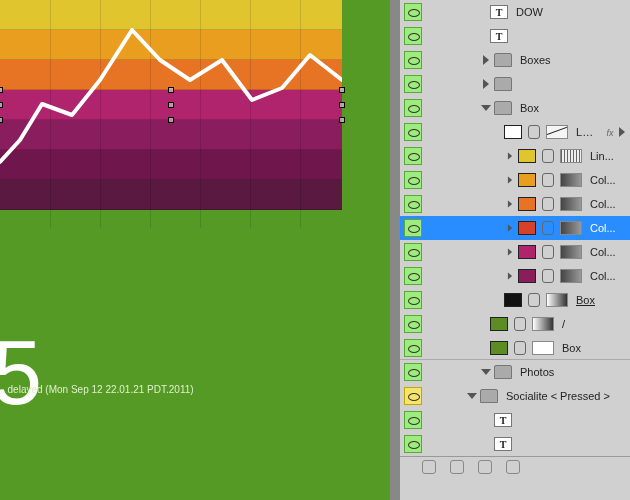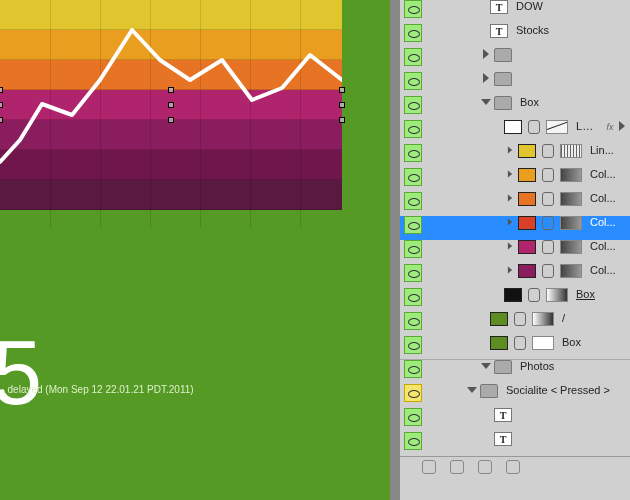--- a/index.html
+++ b/index.html
@@ -9,21 +9,21 @@
 .panel{width:230px;height:500px;background:#d0d0d0;overflow-y:auto;font-size:11px;color:#222}
 .chart{position:absolute;left:0;top:0;width:342px;height:228px}
 .band{position:absolute;left:0;width:342px;height:30px;border-bottom:1px solid rgba(0,0,0,.15)}
 .grid-v{position:absolute;top:0;height:228px;width:1px;background:rgba(0,0,0,.12)}
 .chart-line{position:absolute;left:0;top:0;width:342px;height:228px}
 .handle{position:absolute;width:6px;height:6px;border:1px solid #000;background:rgba(200,200,200,.7);margin-left:-3px;margin-top:-3px}
 .stats{position:absolute;left:0;bottom:60px;width:390px;color:#fff;display:flex}
 .big5{position:absolute;left:-8px;bottom:75px;font-size:90px;font-weight:200;color:#fff}
 .stat-table{margin-left:100px;display:grid;grid-template-columns:78px 52px 110px;row-gap:8px;font-size:13px;font-weight:300}
 .footer{position:absolute;left:2px;bottom:105px;font-size:10px;color:#dff0cc}
-.panel .row{display:flex;height:24px;padding:0 4px;gap:2px;cursor:default;white-space:nowrap}
+.panel .row{display:flex;align-items:center;height:24px;padding:0 4px;gap:2px;cursor:default;white-space:nowrap}
 .panel .row.sel{background:#2a8dff;color:#fff}
 .panel .row.bottom-divider{border-bottom:1px solid #aaa}
 .eye{width:18px;height:18px;background:#9eeb7e;border:1px solid #5aa837;flex-shrink:0;margin-right:4px;position:relative}
 .eye::after{content:"";position:absolute;left:3px;top:5px;width:10px;height:6px;border:1px solid #333;border-radius:50%}
 .eye.yellow{background:#f5e56a;border-color:#c4a800}
 .spacer{display:inline-block;height:1px;flex-shrink:0}
 .tw{width:12px;height:12px;display:inline-block;position:relative;flex-shrink:0}
 .tw.closed::before{content:"";position:absolute;left:3px;top:1px;border-left:6px solid #555;border-top:5px solid transparent;border-bottom:5px solid transparent}
 .tw.open::before{content:"";position:absolute;left:1px;top:3px;border-top:6px solid #555;border-left:5px solid transparent;border-right:5px solid transparent}
 .ficon{width:18px;height:14px;background:#aaa;border:1px solid #777;border-radius:2px 2px 0 0;flex-shrink:0;margin-right:4px}
@@ -92,27 +92,27 @@
       <div class="row">
         <div class="eye"></div>
         <span class="spacer" style="width: 60px;"></span>
         <div class="ticon"></div>
         <span class="label"><span class="lname">DOW</span></span>
       </div>
       <div class="row">
         <div class="eye"></div>
         <span class="spacer" style="width: 60px;"></span>
         <div class="ticon"></div>
-        <span class="label"><span class="lname">Stocks</span></span>
       </div>
       <div class="row">
         <div class="eye"></div>
         <span class="spacer" style="width: 50px;"></span>
         <span class="tw closed"></span>
         <div class="ficon"></div>
+        <span class="label"><span class="lname">Boxes</span></span>
       </div>
       <div class="row">
         <div class="eye"></div>
         <span class="spacer" style="width: 50px;"></span>
         <span class="tw closed"></span>
         <div class="ficon"></div>
       </div>
       <div class="row">
         <div class="eye"></div>
         <span class="spacer" style="width: 50px;"></span>

